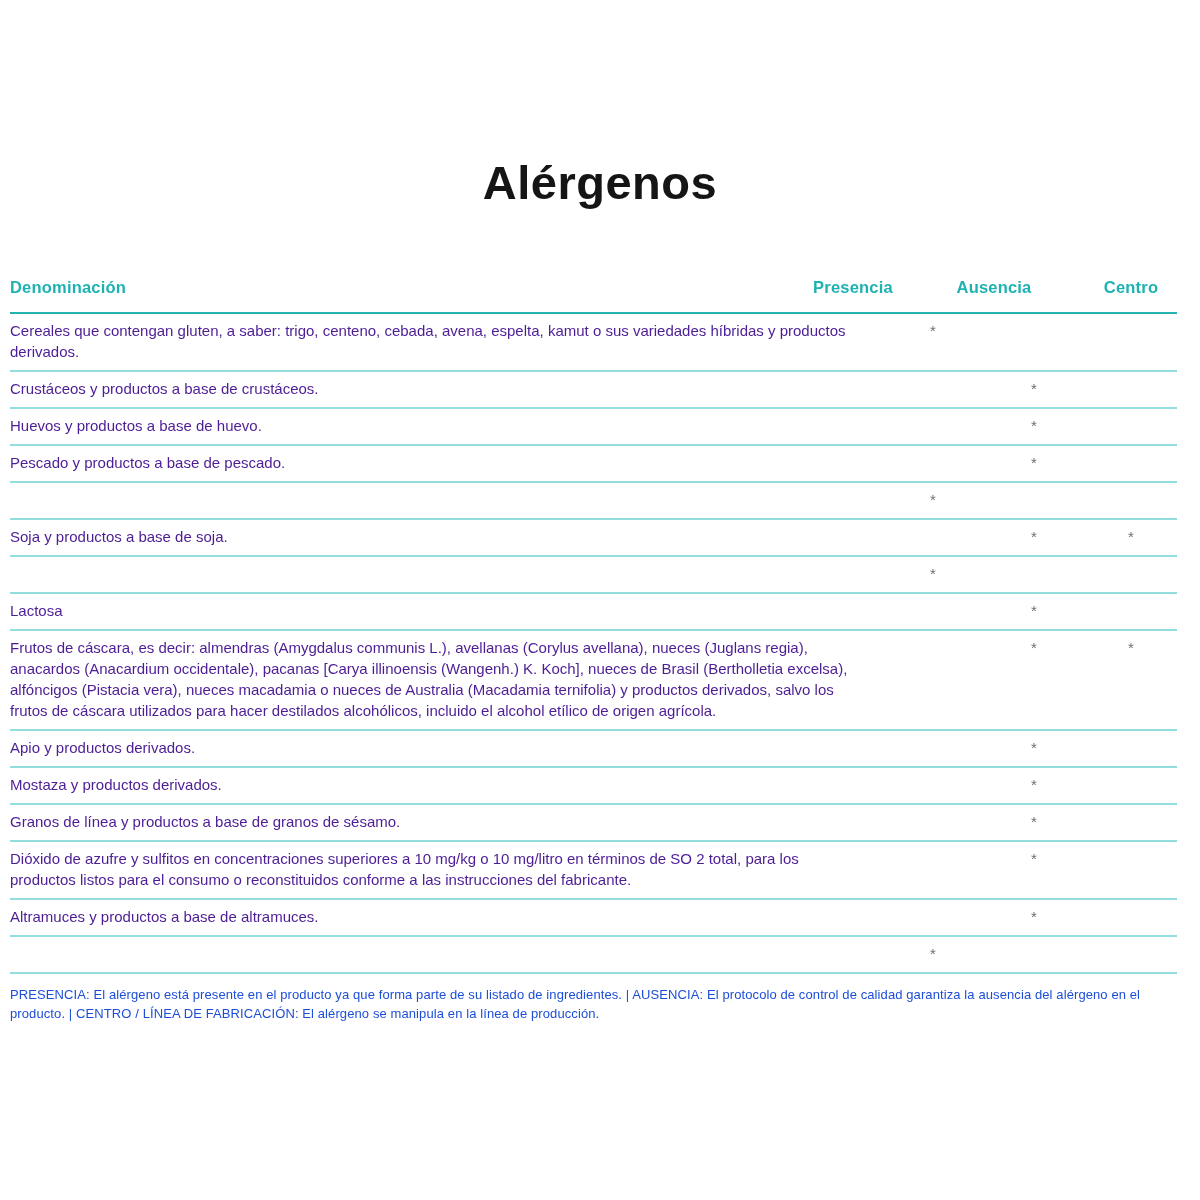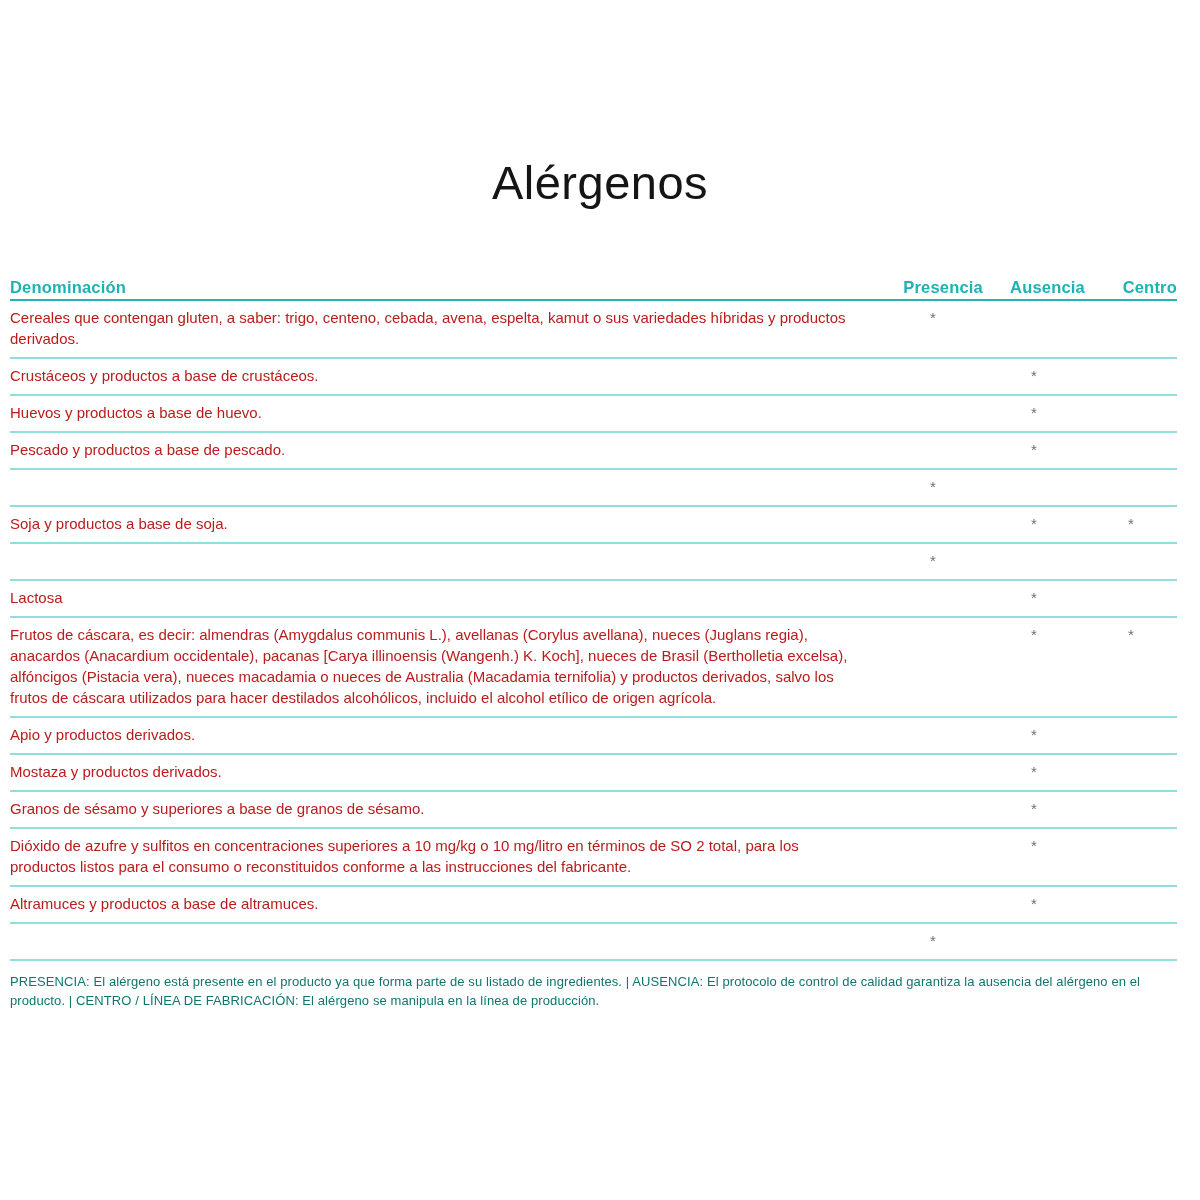--- a/index.html
+++ b/index.html
@@ -3,73 +3,74 @@
 <meta charset="utf-8">
 <style>
   html,body{margin:0;padding:0;background:#ffffff;width:1200px;height:1200px;overflow:hidden;}
   body{font-family:"Liberation Sans","DejaVu Sans",sans-serif;-webkit-font-smoothing:antialiased;}
 
   .page{width:1200px;height:1200px;background:#ffffff;box-sizing:border-box;}
 
   .title{
     text-align:center;
     font-size:47px;
-    font-weight:400;
+    font-weight:700;
     color:#151515;
     letter-spacing:0.5px;
     padding-top:155px;
     margin:0 0 0 0;
   }
 
   .table-wrap{
     margin:68px 23px 0 10px; 
     color:#7d7d7d;
   }
 
   .t-row{
     display:grid;
     grid-template-columns:1fr 100px 102px 92px;
     align-items:start;
   }
 
   .t-header{
     border-bottom:2px solid #26b2b2;
-    padding-bottom:2px;
+    padding-bottom:15px;
+    gap:40px;
   }
   .t-header .h-cell{
     color:#1fb2b2;
     font-weight:700;
     font-size:16.5px;
     letter-spacing:0.2px;
   }
   .h-name{text-align:left;}
-  .h-mark{text-align:right;}
+  .h-mark{text-align:center;}
 
   .t-body .t-row{
     border-bottom:2px solid #92dede;
     padding:6px 0 8px 0;
   }
 
   .cell-name{
     font-size:15px;
     line-height:21px;
-    color:#b91c1c;
+    color:#4c1d95;
     padding-right:18px;
     max-width:870px;
   }
   .cell-mark{
     text-align:center;
     font-size:15px;
     line-height:21px;
     color:#6f6f6f;
   }
 
   .footer-note{
     margin:12px 23px 0 10px;
-    color:#0f766e;
+    color:#1d4ed8;
     font-size:13px;
     line-height:1.45;
     letter-spacing:0.1px;
   }
 </style>
 </head>
 <body>
 
 <div class="page">
 
@@ -154,21 +155,21 @@
   </div>
 
   <div class="t-row">
     <div class="cell-name">Mostaza y productos derivados.</div>
     <div class="cell-mark"></div>
     <div class="cell-mark">*</div>
     <div class="cell-mark"></div>
   </div>
 
   <div class="t-row">
-    <div class="cell-name">Granos de sésamo y superiores a base de granos de sésamo.</div>
+    <div class="cell-name">Granos de línea y productos a base de granos de sésamo.</div>
     <div class="cell-mark"></div>
     <div class="cell-mark">*</div>
     <div class="cell-mark"></div>
   </div>
 
   <div class="t-row">
     <div class="cell-name">Dióxido de azufre y sulfitos en concentraciones superiores a 10 mg/kg o 10 mg/litro en términos de SO 2 total, para los productos listos para el consumo o reconstituidos conforme a las instrucciones del fabricante.</div>
     <div class="cell-mark"></div>
     <div class="cell-mark">*</div>
     <div class="cell-mark"></div>

